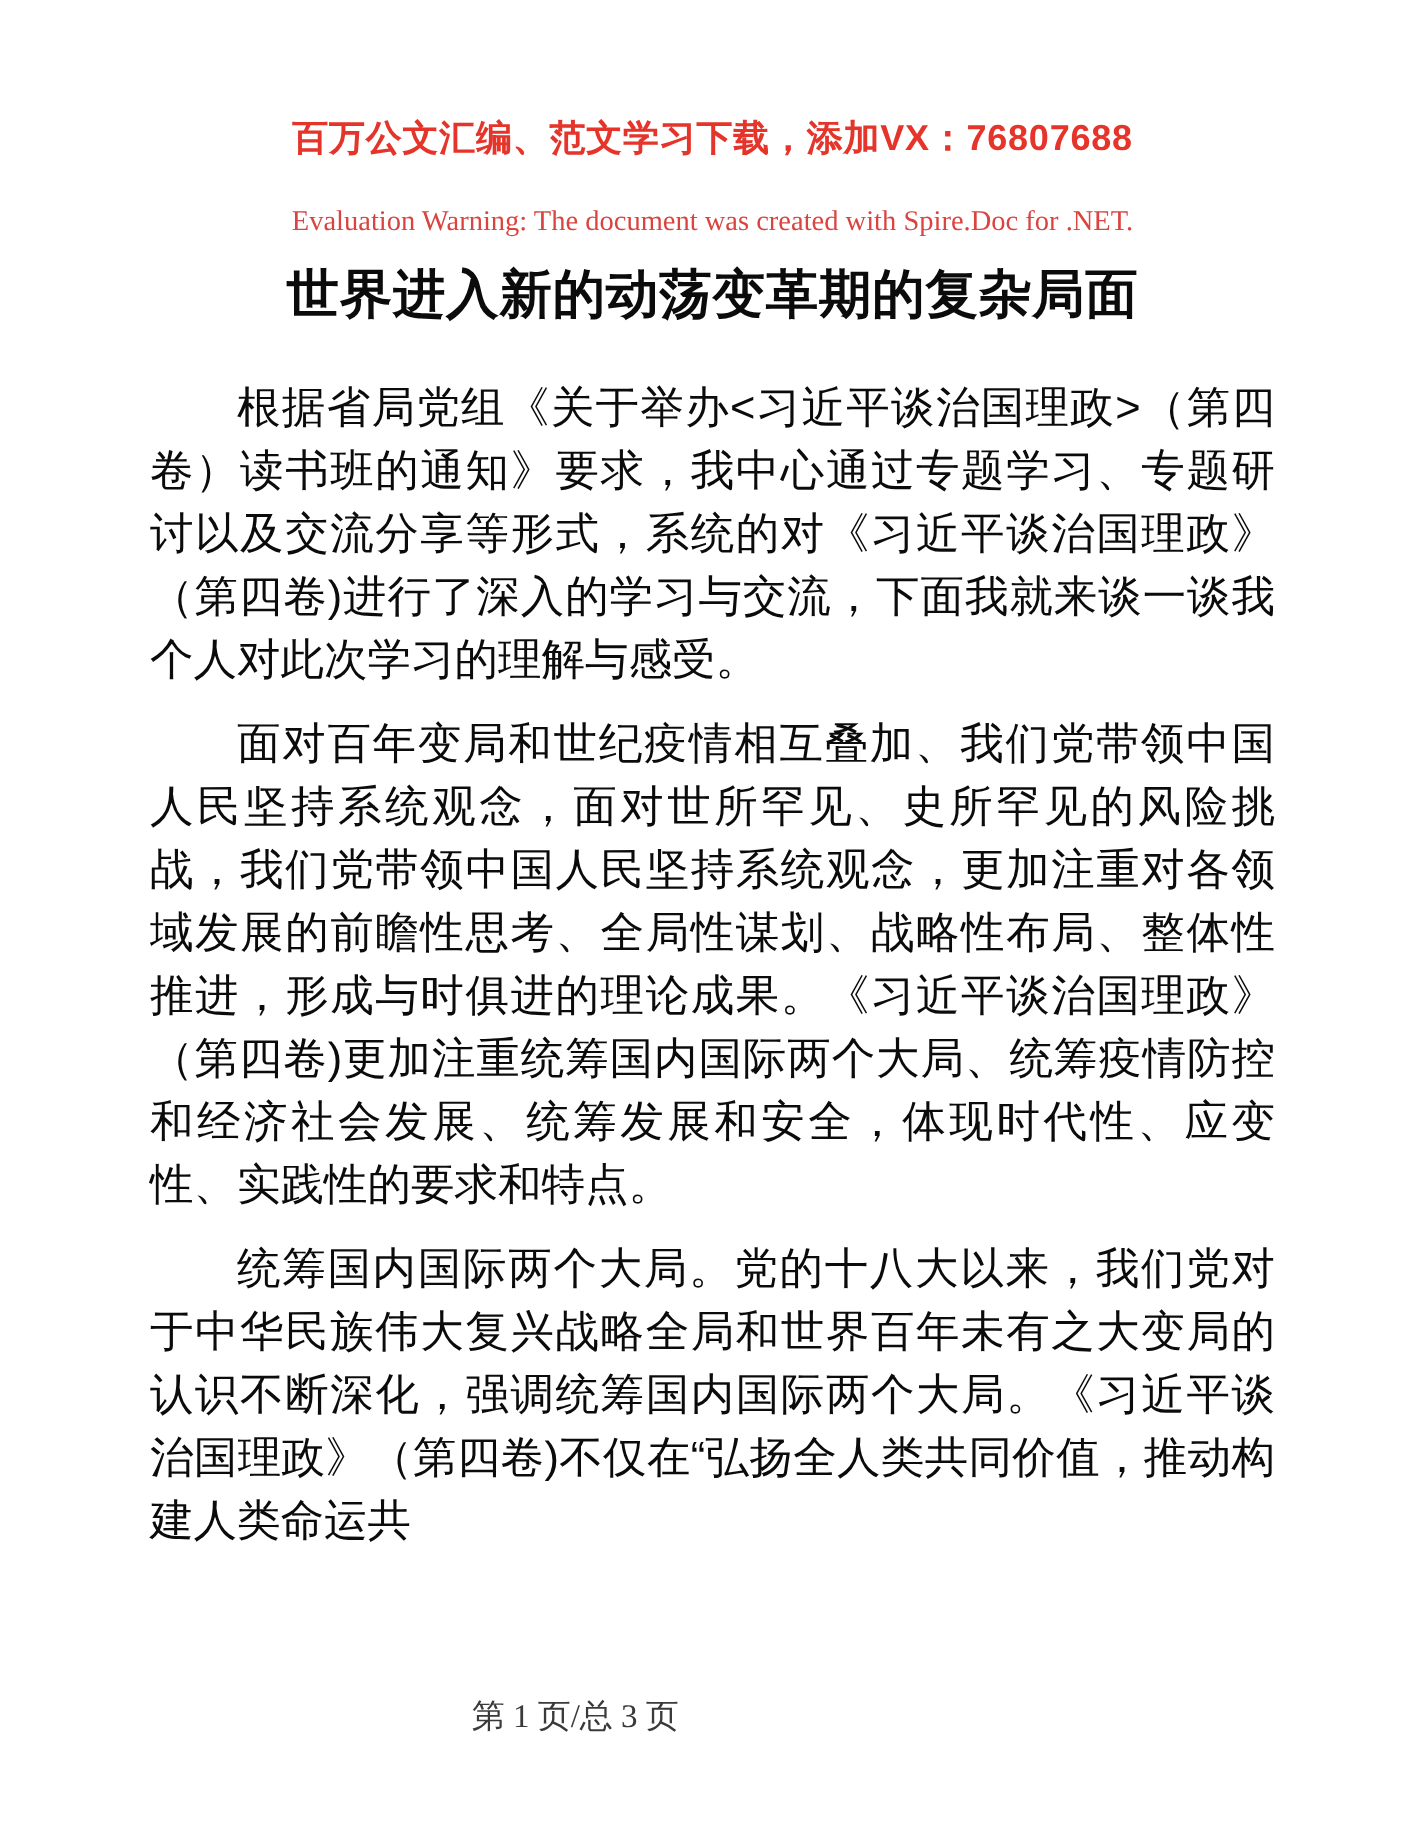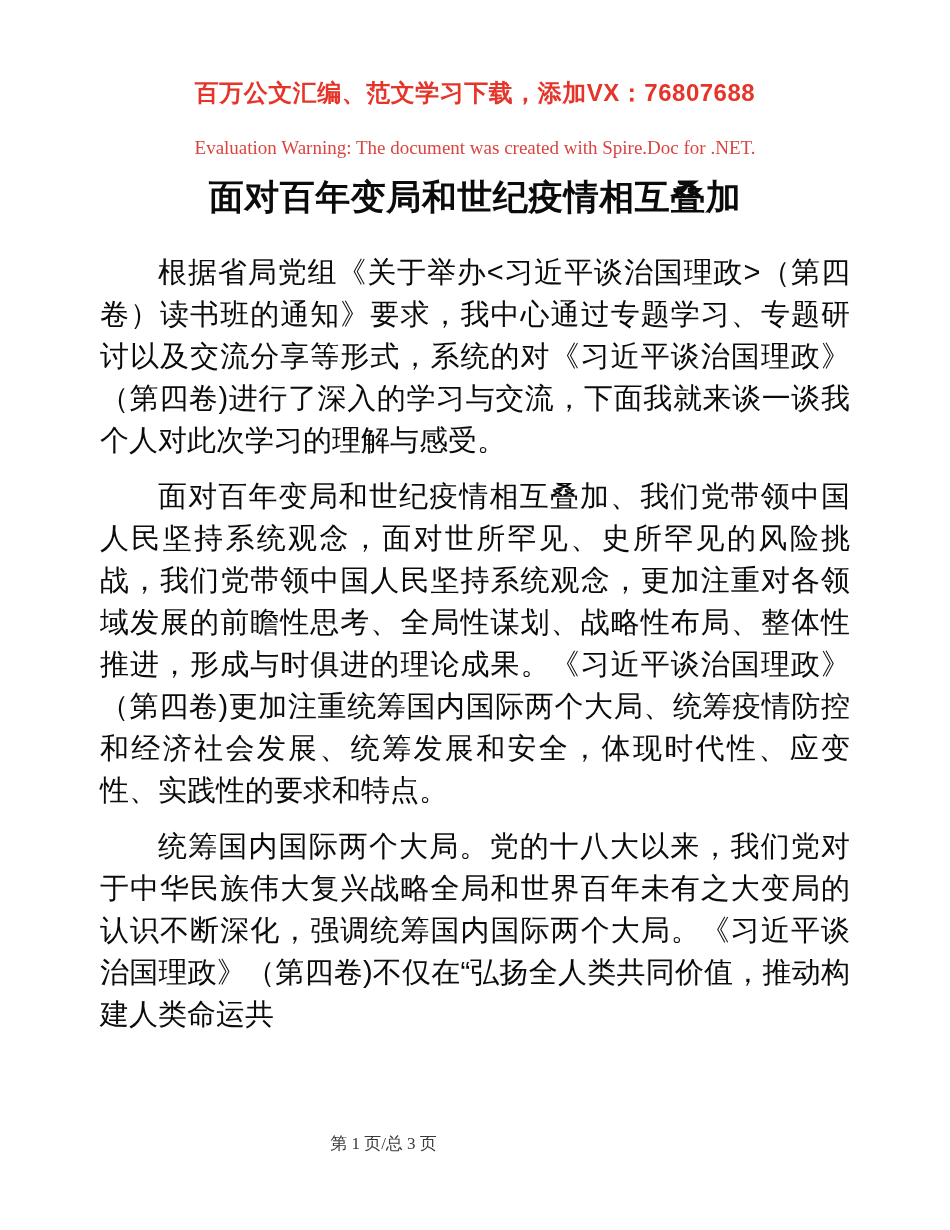--- a/index.html
+++ b/index.html
@@ -60,36 +60,36 @@
     text-align:justify;
     text-justify:inter-ideograph;
     text-indent:2em;
     word-break:break-all;
   }
   .page-footer{
     position:absolute;
     left:0;top:1132px;
     width:767px;
     text-align:center;
-    font-size:17px;
+    font-size:22px;
     line-height:24px;
     color:var(--footer-gray);
     font-family:"Liberation Serif","DejaVu Serif",serif;
   }
 </style>
 </head>
 <body>
 
 <div class="page">
 
   <div class="banner">百万公文汇编、范文学习下载，添加VX：76807688</div>
 
   <div class="eval-warning">Evaluation Warning: The document was created with Spire.Doc for .NET.</div>
 
-  <h1 class="doc-title">面对百年变局和世纪疫情相互叠加</h1>
+  <h1 class="doc-title">世界进入新的动荡变革期的复杂局面</h1>
 
   <div class="doc-body">
     <p>根据省局党组《关于举办&lt;习近平谈治国理政&gt;（第四卷）读书班的通知》要求，我中心通过专题学习、专题研讨以及交流分享等形式，系统的对《习近平谈治国理政》（第四卷)进行了深入的学习与交流，下面我就来谈一谈我个人对此次学习的理解与感受。</p>
     <p>面对百年变局和世纪疫情相互叠加、我们党带领中国人民坚持系统观念，面对世所罕见、史所罕见的风险挑战，我们党带领中国人民坚持系统观念，更加注重对各领域发展的前瞻性思考、全局性谋划、战略性布局、整体性推进，形成与时俱进的理论成果。《习近平谈治国理政》（第四卷)更加注重统筹国内国际两个大局、统筹疫情防控和经济社会发展、统筹发展和安全，体现时代性、应变性、实践性的要求和特点。</p>
     <p>统筹国内国际两个大局。党的十八大以来，我们党对于中华民族伟大复兴战略全局和世界百年未有之大变局的认识不断深化，强调统筹国内国际两个大局。《习近平谈治国理政》（第四卷)不仅在“弘扬全人类共同价值，推动构建人类命运共</p>
   </div>
 
   <div class="page-footer">第 1 页/总 3 页</div>
 
 </div>

